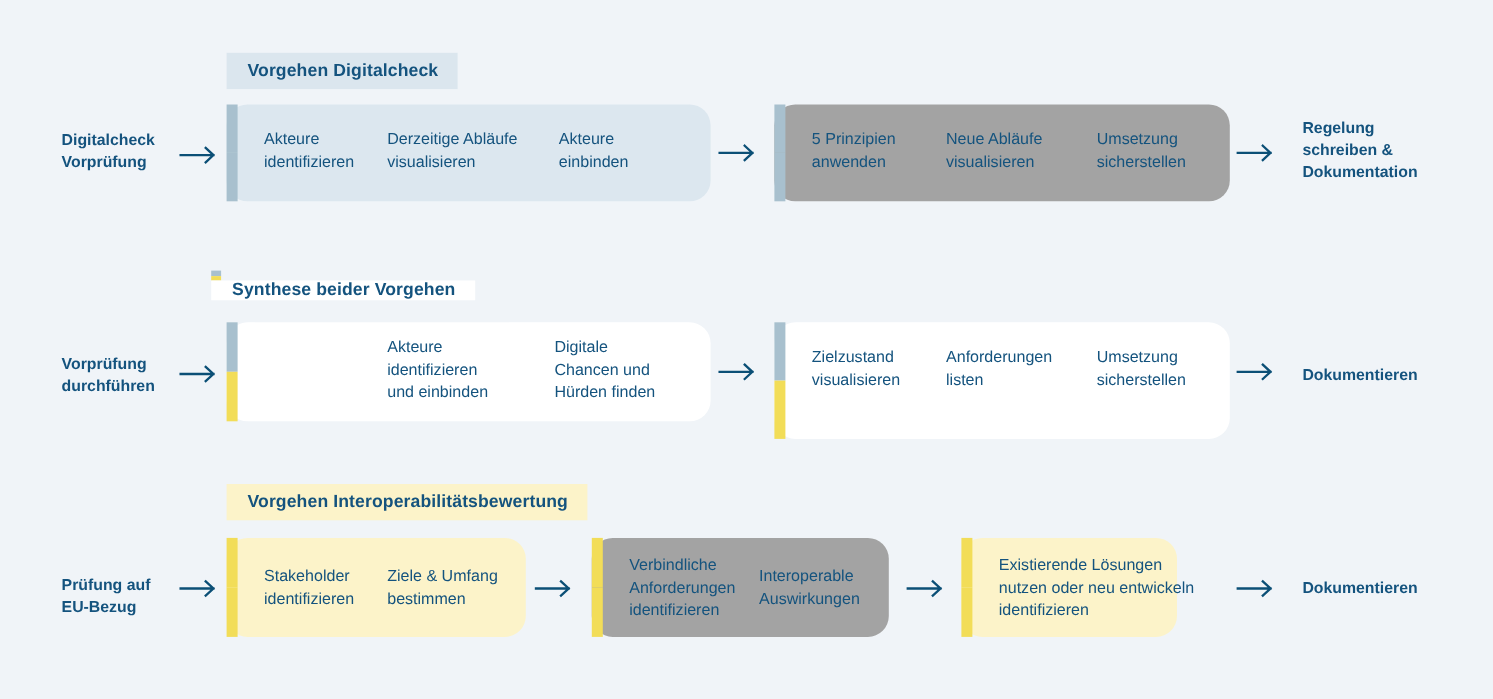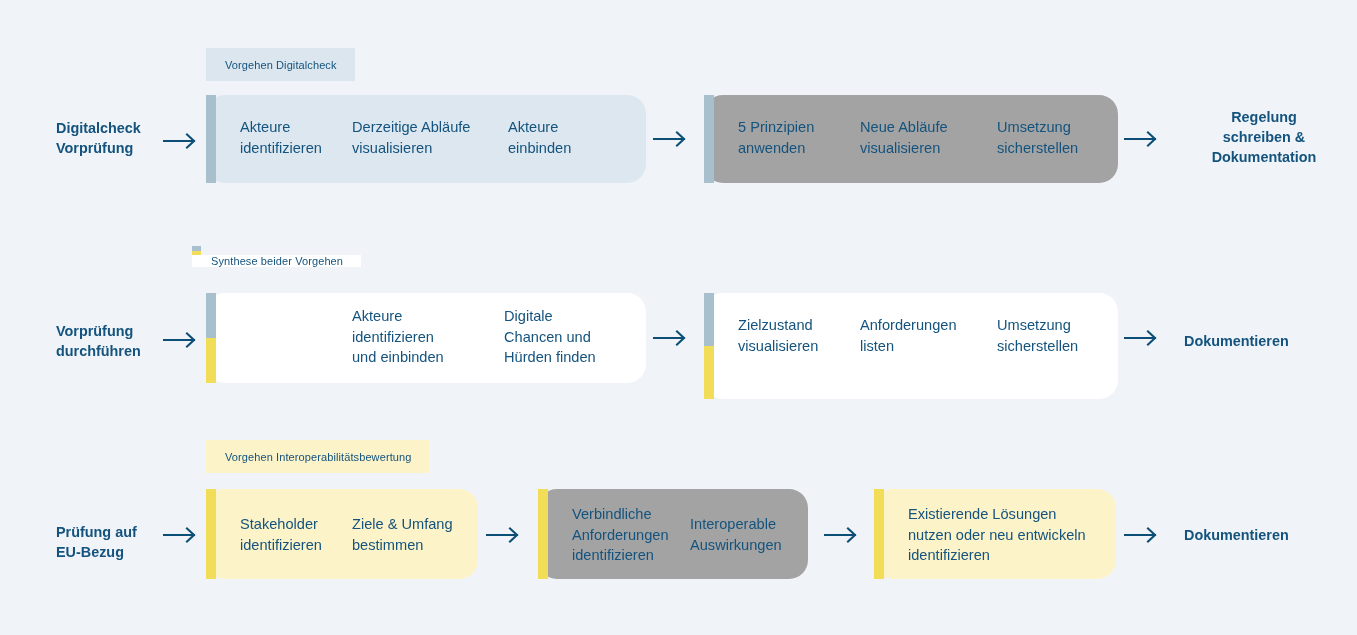--- a/index.html
+++ b/index.html
@@ -46,22 +46,22 @@
   .banner-accent .half {
     flex: 1 1 50%;
   }
   .banner-body {
     display: flex;
     align-items: center;
     padding: 0 18px 0 19px;
     white-space: nowrap;
   }
   .banner-title {
-    font-size: 11px;
-    font-weight: normal;
+    font-size: 16px;
+    font-weight: bold;
     letter-spacing: 0.1px;
     color: #14537e;
   }
 
   
   .stage {
     position: absolute;
     display: flex;
     align-items: stretch;
     box-sizing: border-box;
@@ -169,21 +169,21 @@
 sicherstellen</div>
       </div>
     </div>
 
     <div class="arrow" style="left:1124px; top:130px;">
       <svg viewBox="0 0 38 18" xmlns="http://www.w3.org/2000/svg">
         <path d="M1 9 H31 M24 2.5 L31 9 L24 15.5" fill="none" stroke="#0b4f76" stroke-width="2.1" stroke-linecap="square" stroke-linejoin="miter"></path>
       </svg>
     </div>
 
-    <div class="endpoint" style="left:1184px; top:107px; width:160px;text-align:center;">Regelung
+    <div class="endpoint" style="left:1184px; top:107px; width:160px;">Regelung
 schreiben &amp;
 Dokumentation</div>
   </div>
 
   <div class="row" style="top:0;">
 
     <div class="banner" style="left:192px; top:246px;flex-direction:column;">
       <div class="banner-accent">
         <div class="half" style="background:#a8c0ce;"></div>
         <div class="half" style="background:#f2dd58;"></div>
@@ -296,21 +296,21 @@
 Auswirkungen</div>
       </div>
     </div>
 
     <div class="arrow" style="left:824px; top:526px;">
       <svg viewBox="0 0 38 18" xmlns="http://www.w3.org/2000/svg">
         <path d="M1 9 H31 M24 2.5 L31 9 L24 15.5" fill="none" stroke="#0b4f76" stroke-width="2.1" stroke-linecap="square" stroke-linejoin="miter"></path>
       </svg>
     </div>
 
-    <div class="stage" style="left:874px; top:489px; width:242px; height:90px; background:#fcf3c9;">
+    <div class="stage" style="left:874px; top:489px; width:196px; height:90px; background:#fcf3c9;">
       <div class="stage-accent">
         <div class="half" style="background:#f2dd58;"></div>
         <div class="half" style="background:#f2dd58;"></div>
       </div>
       <div class="stage-body">
         <div class="stage-col" style="left:24px; top:15px; width:210px;">Existierende Lösungen
 nutzen oder neu entwickeln
 identifizieren</div>
       </div>
     </div>

